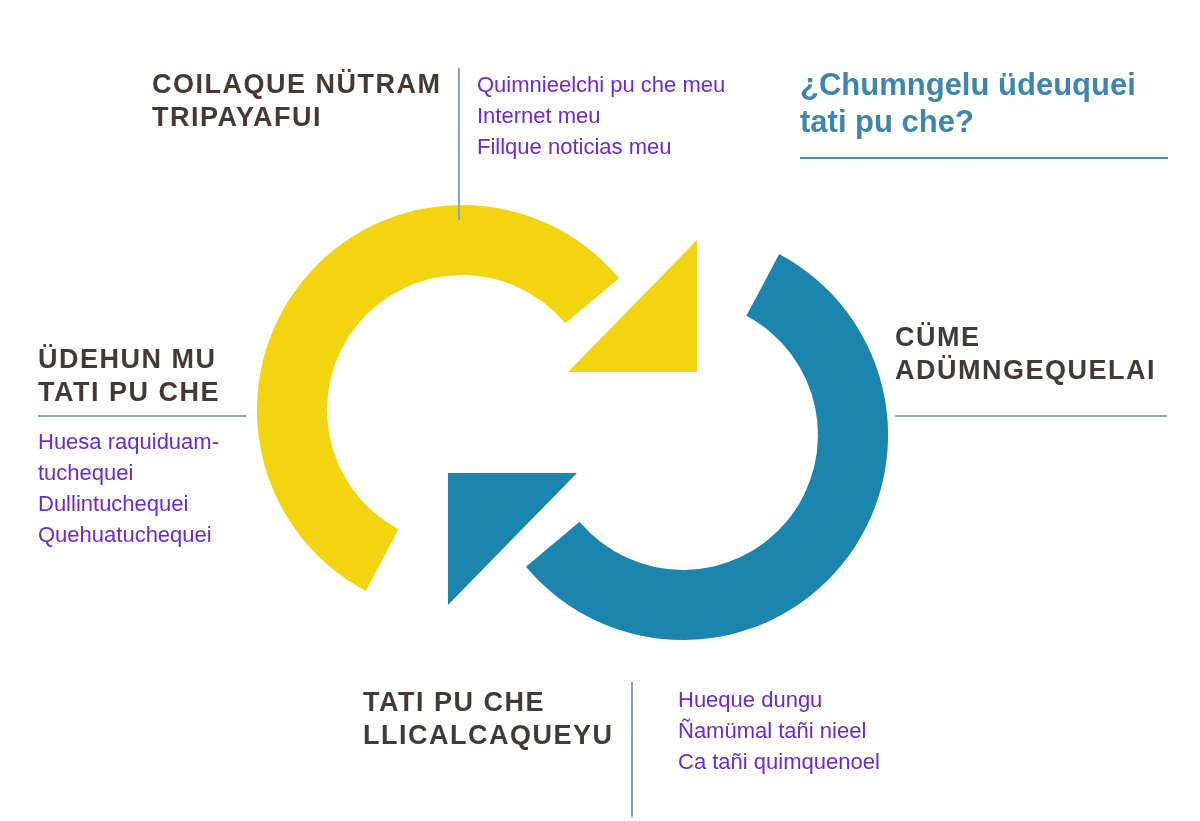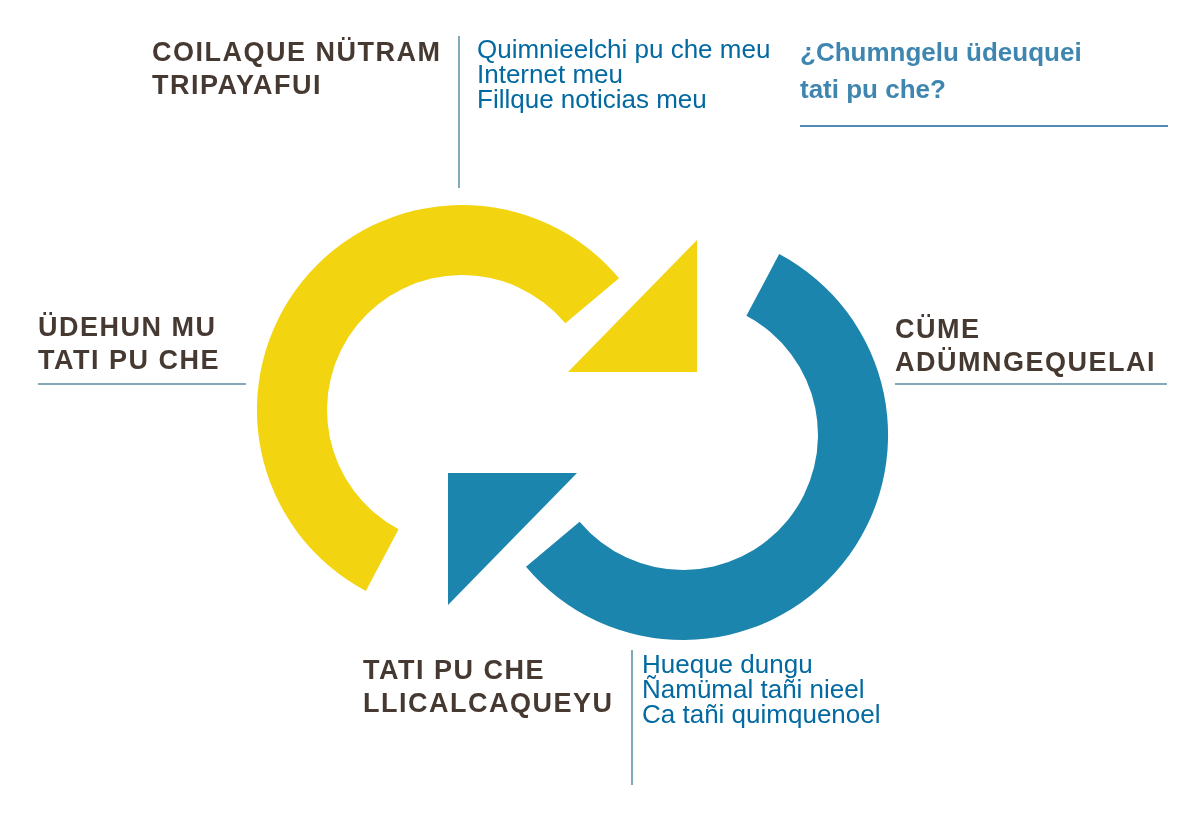--- a/index.html
+++ b/index.html
@@ -7,38 +7,38 @@
     font-family: "Liberation Sans", sans-serif;
     background: #ffffff;
   }
   .canvas {
     position: relative;
     width: 1200px;
     height: 821px;
     background: #ffffff;
     overflow: hidden;
   }
-  .abs { position: absolute; }
+  .abs { position: absolute; margin-top: 32px; }
   .heading {
     font-weight: bold;
     font-size: 27px;
     line-height: 33px;
     letter-spacing: 1.5px;
     color: #453931;
     white-space: pre-line;
   }
   .body-list {
-    font-size: 26px;
-    line-height: 25px;
-    color: #0369a1;
+    font-size: 22px;
+    line-height: 31px;
+    color: #6d28d9;
     white-space: pre-line;
   }
   .main-title {
     font-weight: bold;
-    font-size: 26px;
+    font-size: 31px;
     line-height: 37px;
     color: #3E86B0;
     white-space: pre-line;
   }
   .sep-v { width: 2px; background: #82AABB; }
   .sep-h { height: 2px; background: #82AABB; }
   .title-rule { height: 2px; background: #4F8CB3; }
   svg.cycle { position: absolute; left: 0; top: 0; }
 </style>
 </head>
@@ -64,25 +64,29 @@
 Internet meu
 Fillque noticias meu</div>
 
   <div class="abs main-title" style="left:800px; top:34px;">¿Chumngelu üdeuquei
 tati pu che?</div>
   <div class="abs title-rule" style="left:800px; top:125px; width:368px;"></div>
 
   <div class="abs heading" style="left:38px; top:311px;">ÜDEHUN MU
 TATI PU CHE</div>
   <div class="abs sep-h" style="left:38px; top:383px; width:208px;"></div>
+  <div class="abs body-list" style="left:38px; top:394px;">Huesa raquiduam-
+tuchequei
+Dullintuchequei
+Quehuatuchequei</div>
 
-  <div class="abs heading" style="left:895px; top:313px;">CÜME
+  <div class="abs heading" style="left:895px; top:289px;">CÜME
 ADÜMNGEQUELAI</div>
   <div class="abs sep-h" style="left:895px; top:383px; width:272px;"></div>
 
   <div class="abs heading" style="left:363px; top:654px;">TATI PU CHE
 LLICALCAQUEYU</div>
   <div class="abs sep-v" style="left:631px; top:650px; height:135px;"></div>
-  <div class="abs body-list" style="left:642px; top:652px;">Hueque dungu
+  <div class="abs body-list" style="left:678px; top:652px;">Hueque dungu
 Ñamümal tañi nieel
 Ca tañi quimquenoel</div>
 
 </div>
 
 </body></html>

